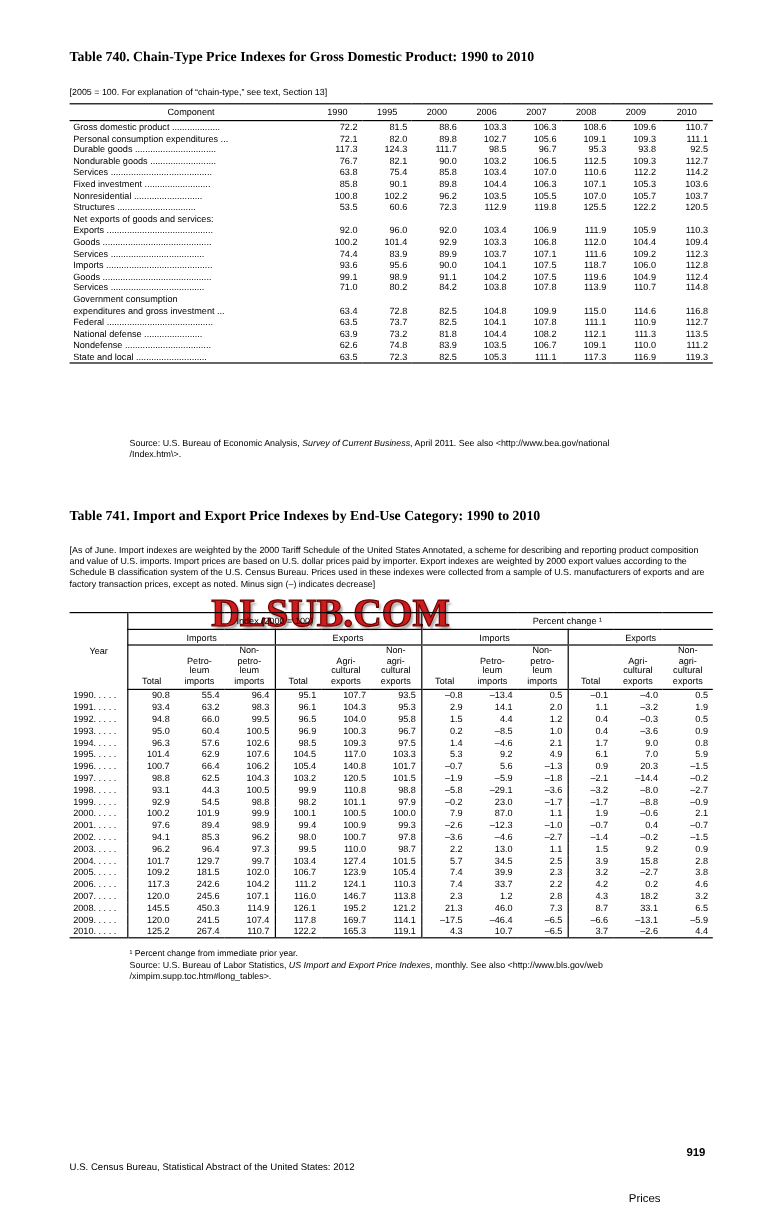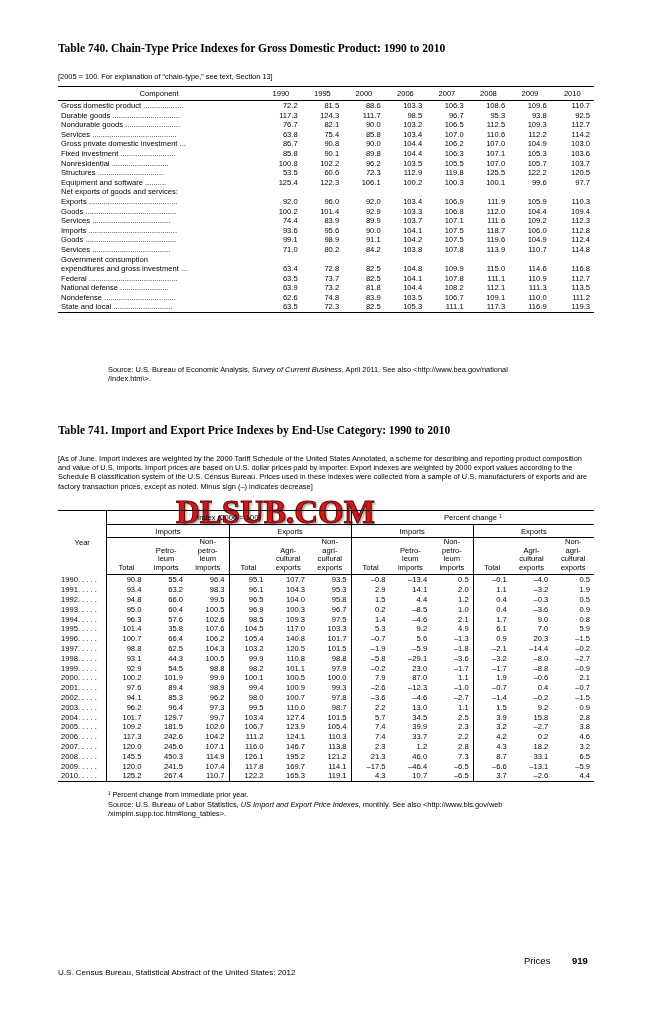--- a/index.html
+++ b/index.html
@@ -103,20 +103,31 @@
           <td class="num b" style="width: 40px;">72.2</td>
           <td class="num b" style="width: 40px;">81.5</td>
           <td class="num b" style="width: 40px;">88.6</td>
           <td class="num b" style="width: 40px;">103.3</td>
           <td class="num b" style="width: 40px;">106.3</td>
           <td class="num b" style="width: 40px;">108.6</td>
           <td class="num b" style="width: 40px;">109.6</td>
           <td class="num b" style="width: 42px;">110.7</td>
         </tr>
         <tr>
+          <td class="lbl b" style="padding-left: 3px;">Personal consumption expenditures ...</td>
+          <td class="num b" style="width: 40px;">72.1</td>
+          <td class="num b" style="width: 40px;">82.0</td>
+          <td class="num b" style="width: 40px;">89.8</td>
+          <td class="num b" style="width: 40px;">102.7</td>
+          <td class="num b" style="width: 40px;">105.6</td>
+          <td class="num b" style="width: 40px;">109.1</td>
+          <td class="num b" style="width: 40px;">109.3</td>
+          <td class="num b" style="width: 42px;">111.1</td>
+        </tr>
+        <tr>
           <td class="lbl" style="padding-left: 11px;">Durable goods ................................</td>
           <td class="num" style="width: 40px;">117.3</td>
           <td class="num" style="width: 40px;">124.3</td>
           <td class="num" style="width: 40px;">111.7</td>
           <td class="num" style="width: 40px;">98.5</td>
           <td class="num" style="width: 40px;">96.7</td>
           <td class="num" style="width: 40px;">95.3</td>
           <td class="num" style="width: 40px;">93.8</td>
           <td class="num" style="width: 42px;">92.5</td>
         </tr>
@@ -136,31 +147,20 @@
           <td class="num" style="width: 40px;">63.8</td>
           <td class="num" style="width: 40px;">75.4</td>
           <td class="num" style="width: 40px;">85.8</td>
           <td class="num" style="width: 40px;">103.4</td>
           <td class="num" style="width: 40px;">107.0</td>
           <td class="num" style="width: 40px;">110.6</td>
           <td class="num" style="width: 40px;">112.2</td>
           <td class="num" style="width: 42px;">114.2</td>
         </tr>
         <tr>
-          <td class="lbl b" style="padding-left: 3px;">Gross private domestic investment ...</td>
-          <td class="num b" style="width: 40px;">86.7</td>
-          <td class="num b" style="width: 40px;">90.8</td>
-          <td class="num b" style="width: 40px;">90.0</td>
-          <td class="num b" style="width: 40px;">104.4</td>
-          <td class="num b" style="width: 40px;">106.2</td>
-          <td class="num b" style="width: 40px;">107.0</td>
-          <td class="num b" style="width: 40px;">104.9</td>
-          <td class="num b" style="width: 42px;">103.0</td>
-        </tr>
-        <tr>
           <td class="lbl" style="padding-left: 11px;">Fixed investment ..........................</td>
           <td class="num" style="width: 40px;">85.8</td>
           <td class="num" style="width: 40px;">90.1</td>
           <td class="num" style="width: 40px;">89.8</td>
           <td class="num" style="width: 40px;">104.4</td>
           <td class="num" style="width: 40px;">106.3</td>
           <td class="num" style="width: 40px;">107.1</td>
           <td class="num" style="width: 40px;">105.3</td>
           <td class="num" style="width: 42px;">103.6</td>
         </tr>
@@ -178,31 +178,20 @@
         <tr>
           <td class="lbl" style="padding-left: 27px;">Structures ...............................</td>
           <td class="num" style="width: 40px;">53.5</td>
           <td class="num" style="width: 40px;">60.6</td>
           <td class="num" style="width: 40px;">72.3</td>
           <td class="num" style="width: 40px;">112.9</td>
           <td class="num" style="width: 40px;">119.8</td>
           <td class="num" style="width: 40px;">125.5</td>
           <td class="num" style="width: 40px;">122.2</td>
           <td class="num" style="width: 42px;">120.5</td>
-        </tr>
-        <tr>
-          <td class="lbl" style="padding-left: 27px;">Equipment and software ..........</td>
-          <td class="num" style="width: 40px;">125.4</td>
-          <td class="num" style="width: 40px;">122.3</td>
-          <td class="num" style="width: 40px;">106.1</td>
-          <td class="num" style="width: 40px;">100.2</td>
-          <td class="num" style="width: 40px;">100.3</td>
-          <td class="num" style="width: 40px;">100.1</td>
-          <td class="num" style="width: 40px;">99.6</td>
-          <td class="num" style="width: 42px;">97.7</td>
         </tr>
         <tr>
           <td class="lbl b" style="padding-left: 3px;">Net exports of goods and services:</td>
           <td class="num b" style="width: 40px;"></td>
           <td class="num b" style="width: 40px;"></td>
           <td class="num b" style="width: 40px;"></td>
           <td class="num b" style="width: 40px;"></td>
           <td class="num b" style="width: 40px;"></td>
           <td class="num b" style="width: 40px;"></td>
           <td class="num b" style="width: 40px;"></td>
@@ -451,21 +440,21 @@
           <td class="num" style="width: 38px; border-left: 1px solid rgb(0, 0, 0);">1.4</td>
           <td class="num" style="width: 42px;">–4.6</td>
           <td class="num" style="width: 42px;">2.1</td>
           <td class="num" style="width: 38px; border-left: 1px solid rgb(0, 0, 0);">1.7</td>
           <td class="num" style="width: 42px;">9.0</td>
           <td class="num" style="width: 42px;">0.8</td>
         </tr>
         <tr>
           <td class="lbl" style="width: 48px;">1995. . . . .</td>
           <td class="num" style="width: 38px; border-left: 1px solid rgb(0, 0, 0);">101.4</td>
-          <td class="num" style="width: 42px;">35.8</td>
+          <td class="num" style="width: 42px;">62.9</td>
           <td class="num" style="width: 42px;">107.6</td>
           <td class="num" style="width: 38px; border-left: 1px solid rgb(0, 0, 0);">104.5</td>
           <td class="num" style="width: 42px;">117.0</td>
           <td class="num" style="width: 42px;">103.3</td>
           <td class="num" style="width: 38px; border-left: 1px solid rgb(0, 0, 0);">5.3</td>
           <td class="num" style="width: 42px;">9.2</td>
           <td class="num" style="width: 42px;">4.9</td>
           <td class="num" style="width: 38px; border-left: 1px solid rgb(0, 0, 0);">6.1</td>
           <td class="num" style="width: 42px;">7.0</td>
           <td class="num" style="width: 42px;">5.9</td>
@@ -699,16 +688,16 @@
   </table>
 
   <div class="footnote" style="left:108px;top:790px;width:470px;">¹ Percent change from immediate prior year.</div>
 
   <div class="src" style="left:108px;top:800px;width:470px;">
     <span>Source: U.S. Bureau of Labor Statistics, </span><span class="ital">US Import and Export Price Indexes</span><span>, monthly. See also &lt;http://www.bls.gov/web</span>
     <div>/ximpim.supp.toc.htm#long_tables&gt;.</div>
   </div>
 
   <div class="pagefoot" style="left:58px;top:968px;">U.S. Census Bureau, Statistical Abstract of the United States: 2012</div>
-  <div class="pagenum" style="left:524px;top:955px;">Prices</div>
+  <div class="pagenum" style="left:524px;top:994px;">Prices</div>
   <div class="pagenum" style="left:572px;top:955px;font-weight:bold;">919</div>
 
 </div>
 
 </body></html>

